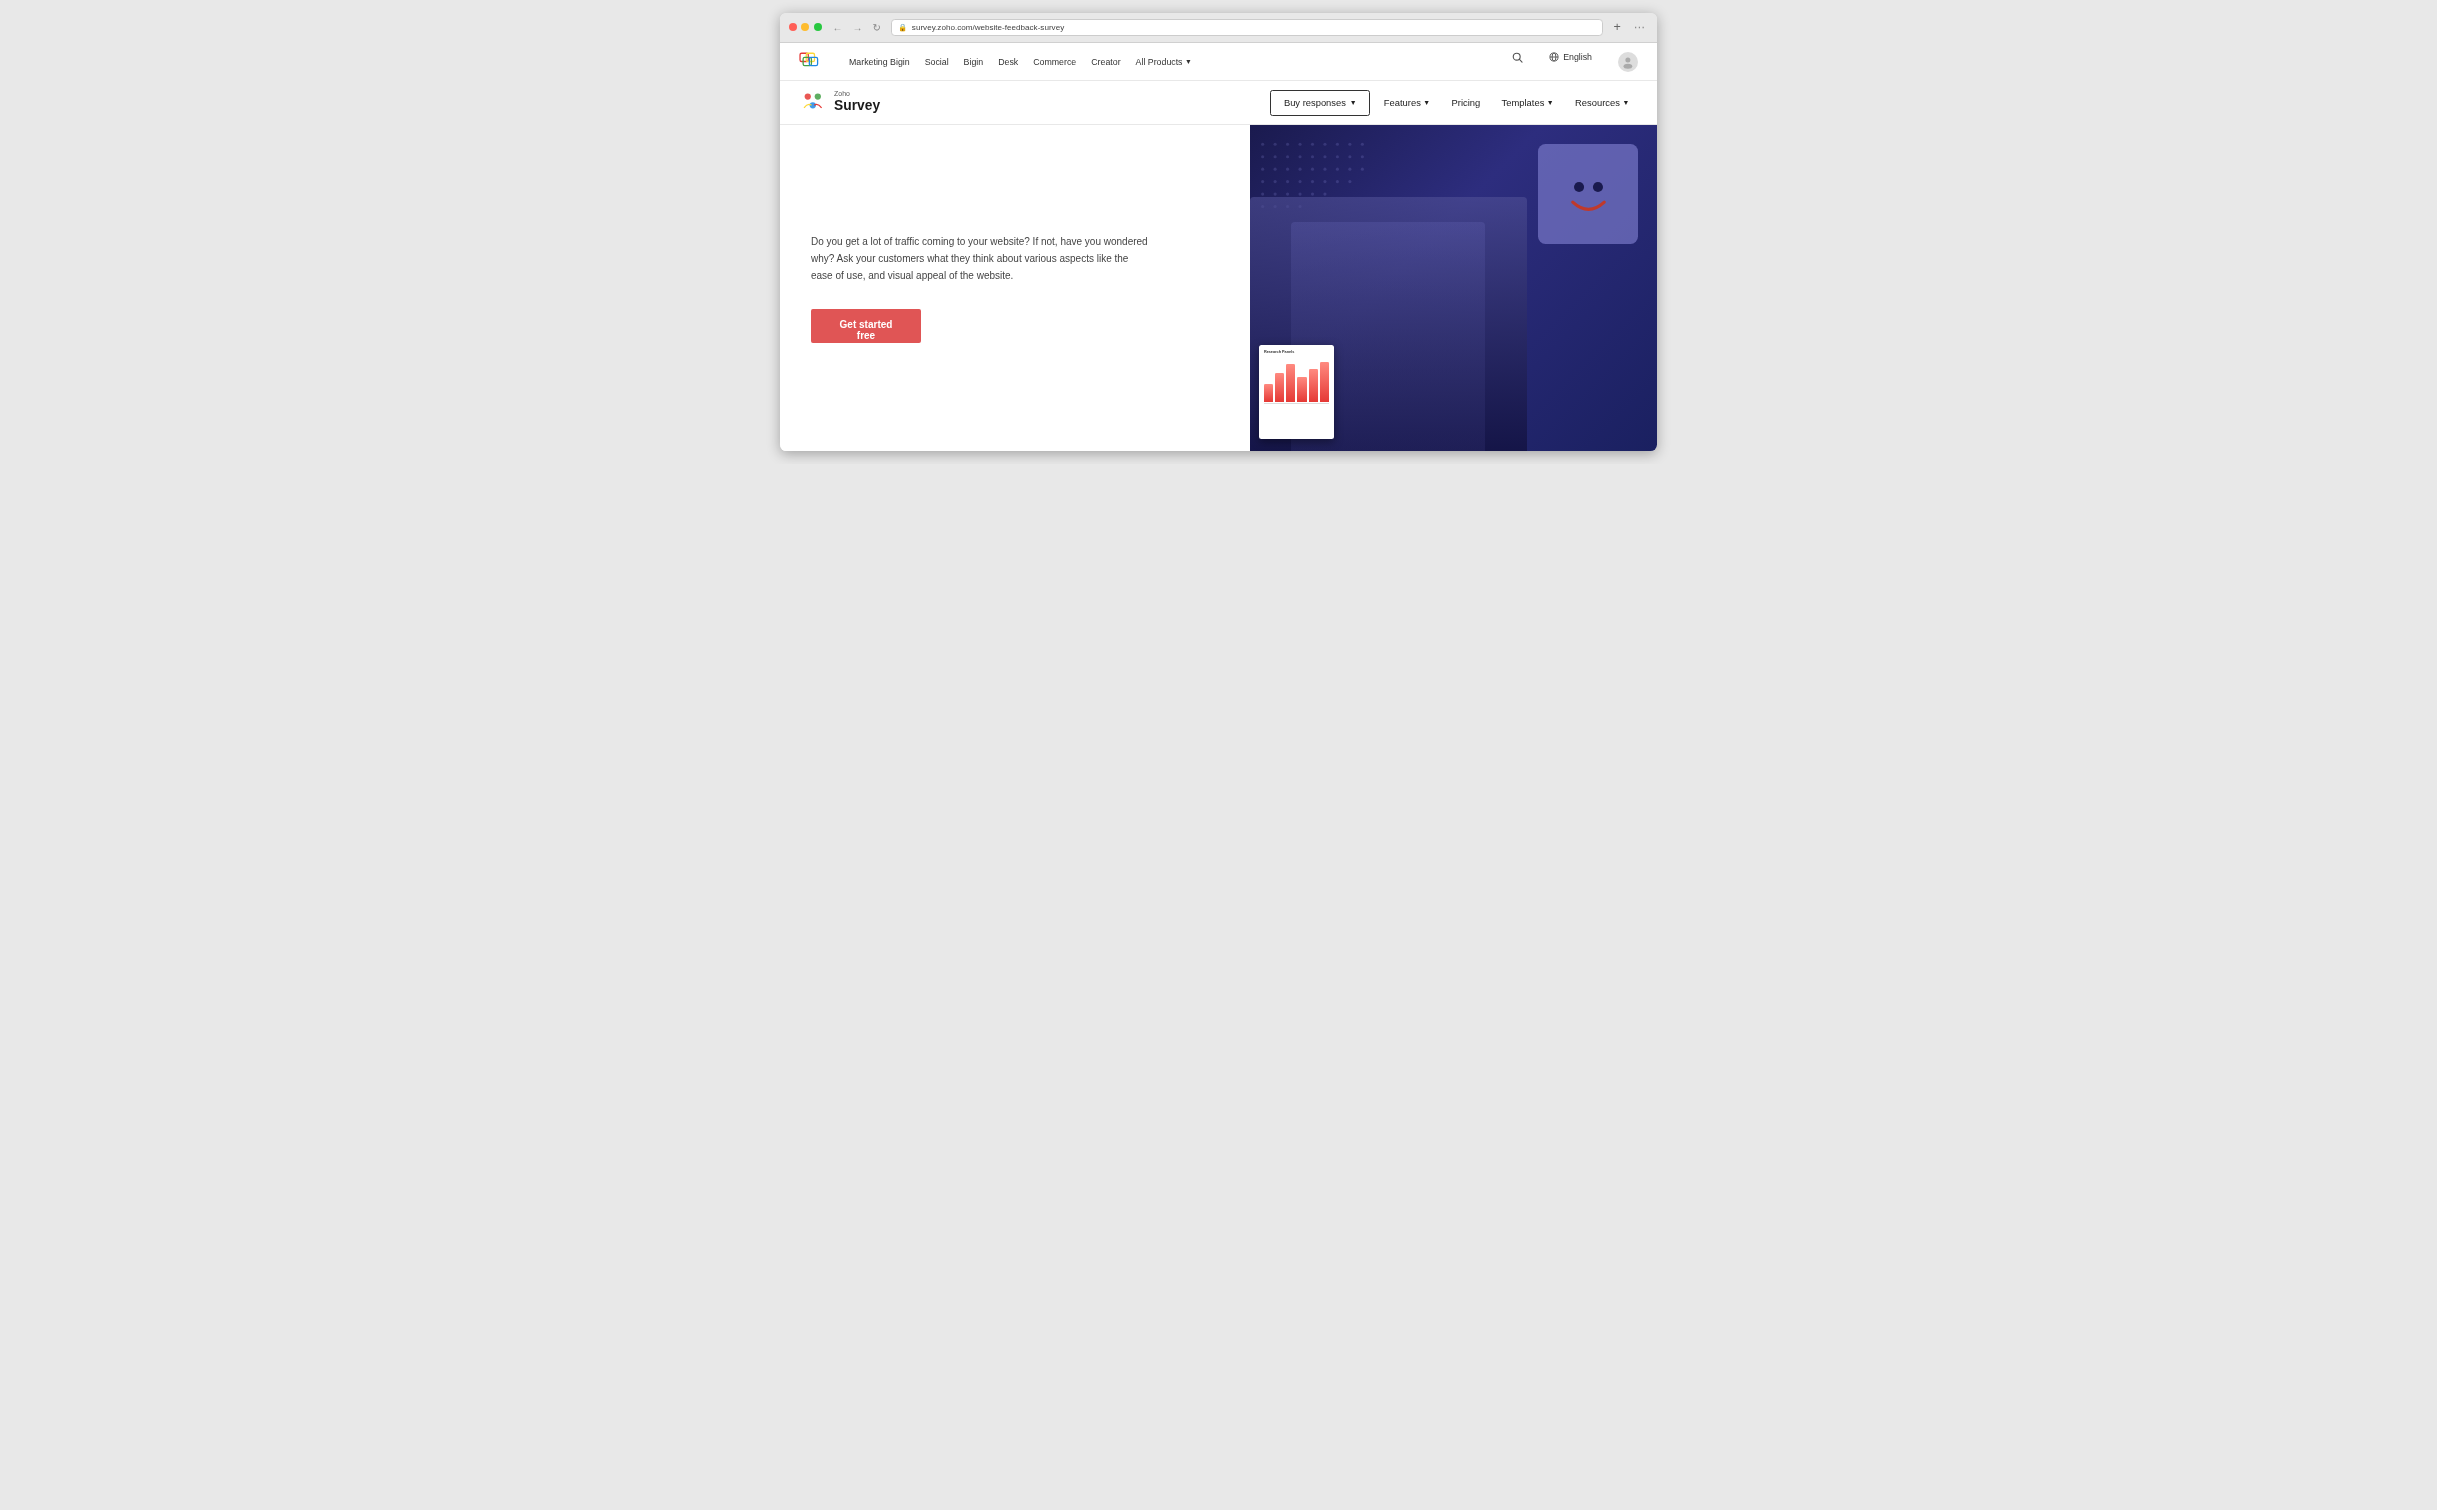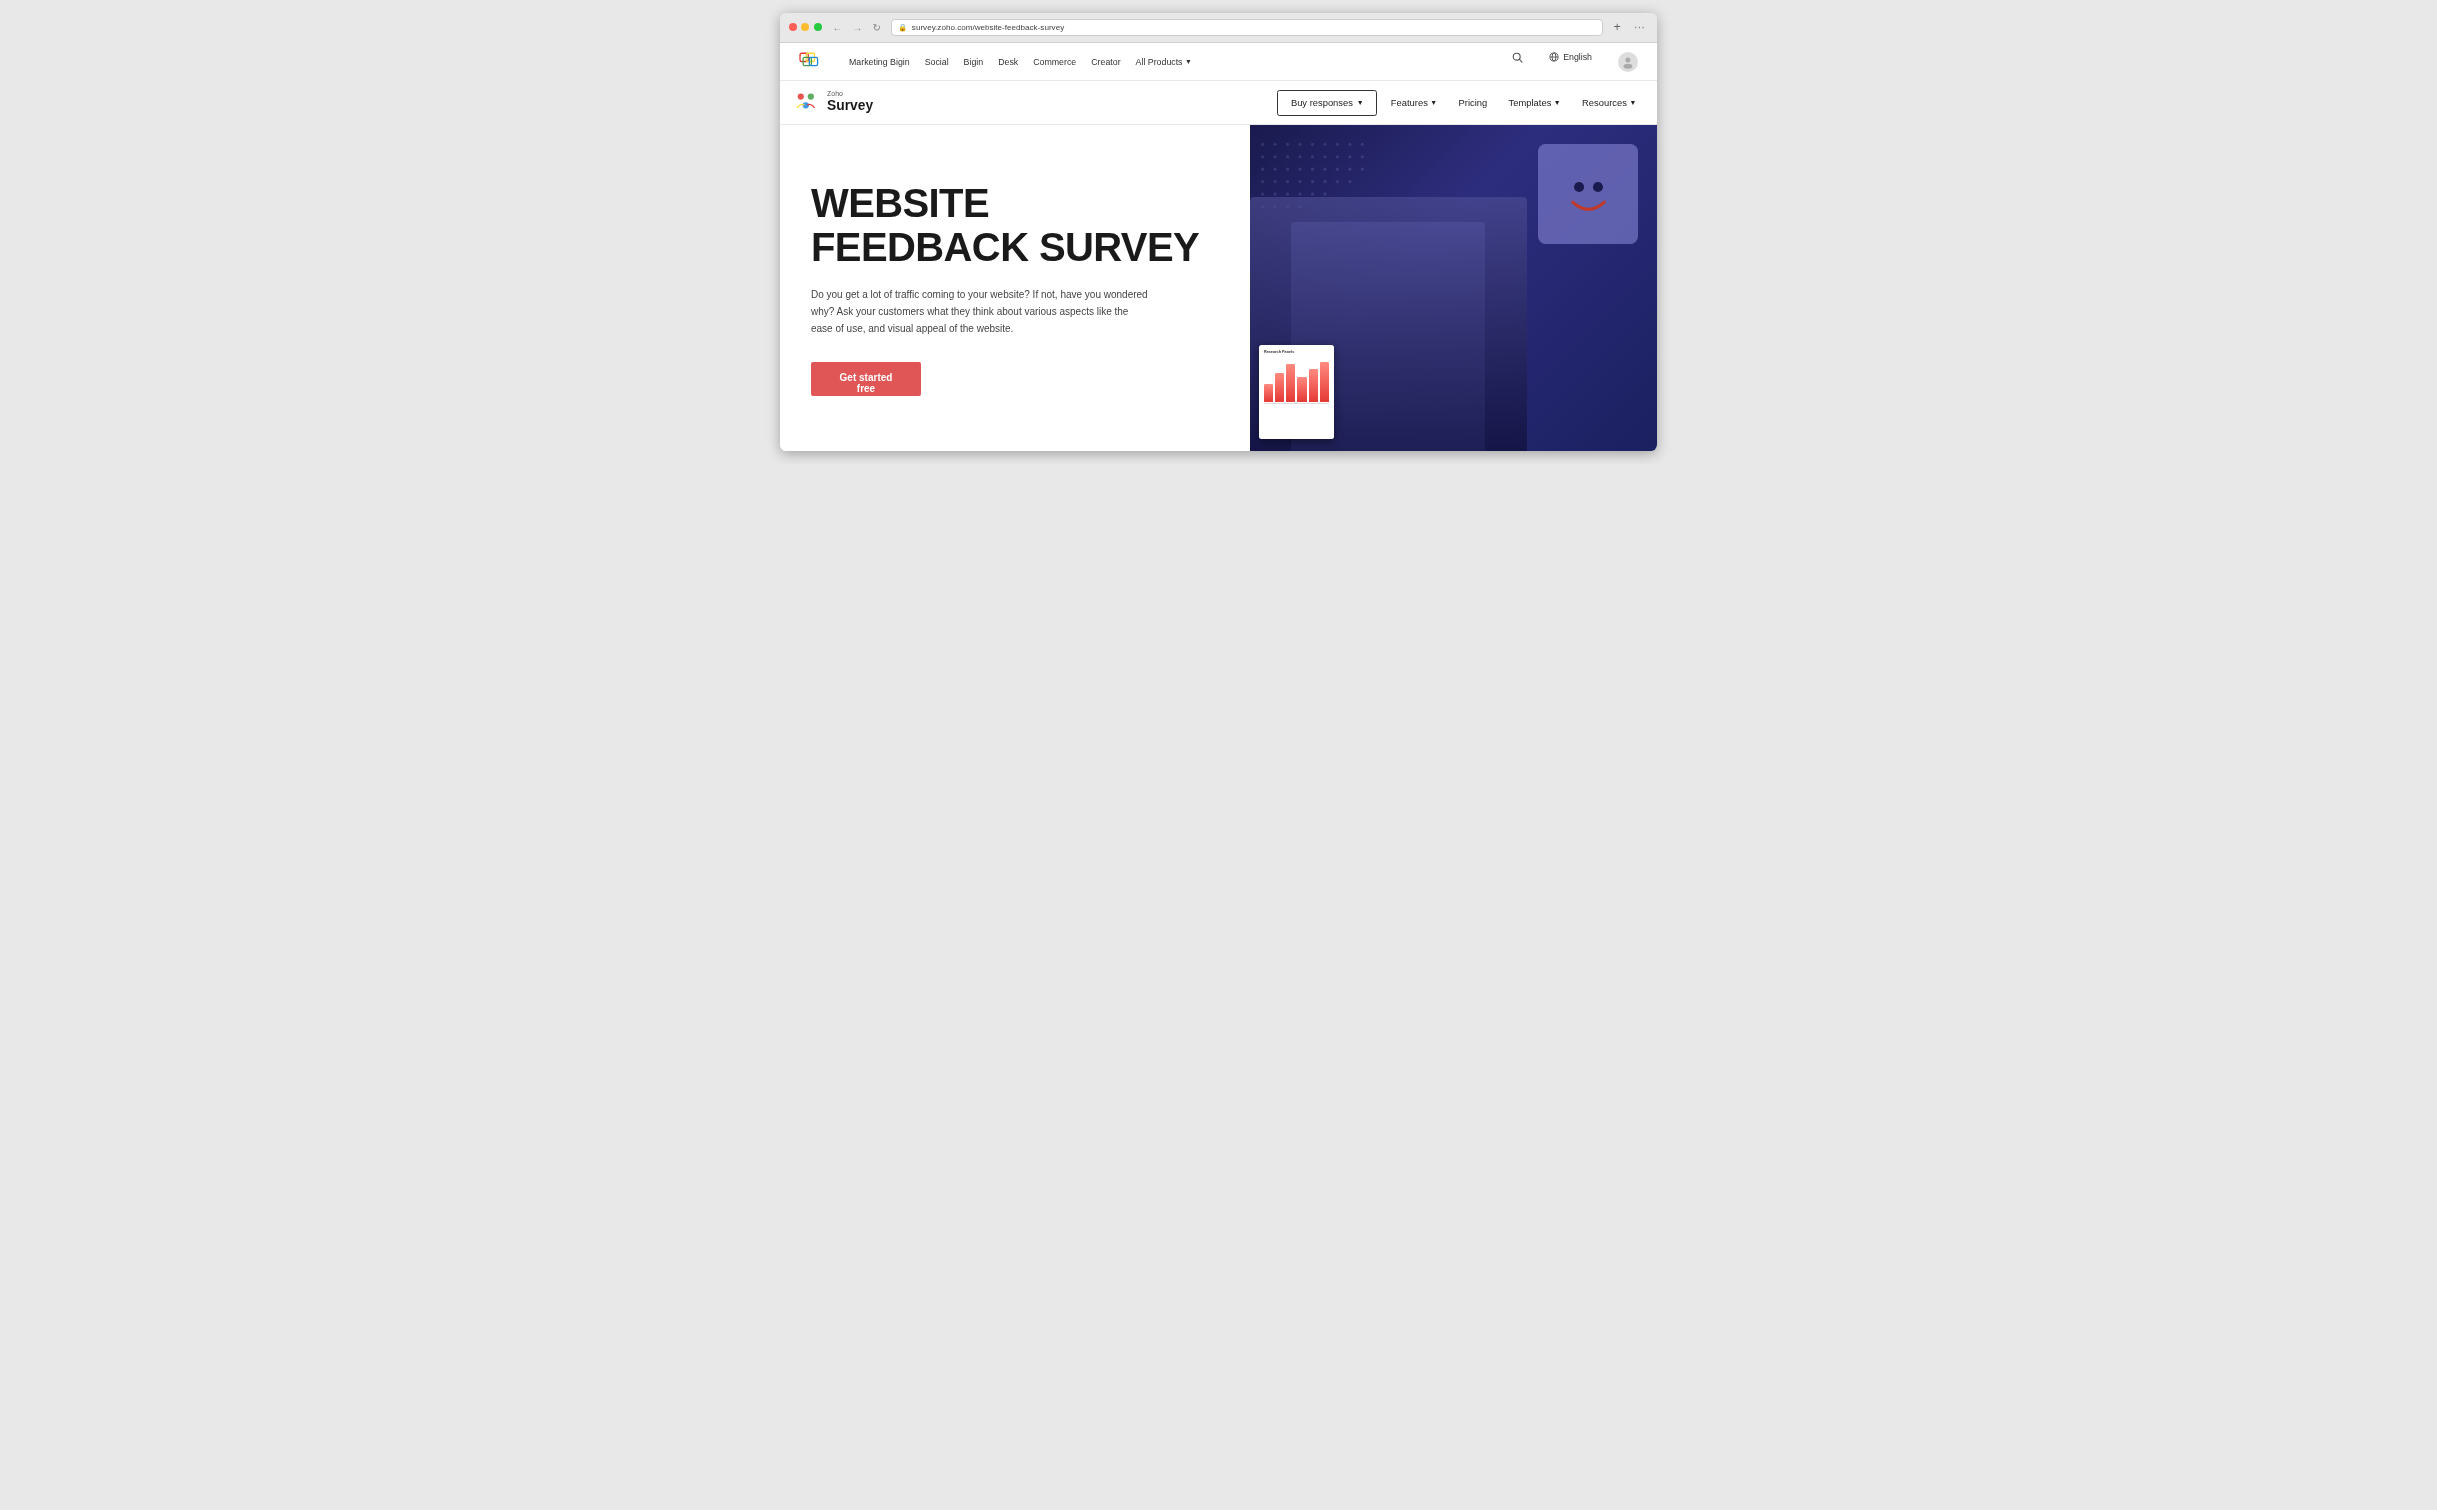--- a/index.html
+++ b/index.html
@@ -175,21 +175,21 @@
       align-items: center;
       justify-content: center;
       cursor: pointer;
       overflow: hidden;
     }
 
     
     .product-nav {
       background: #fff;
       border-bottom: 0.6px solid #e8e8e8;
-      padding: 0 12px;
+      padding: 0 19px;
       height: 44px;
       display: flex;
       align-items: center;
       justify-content: space-between;
     }
 
     .product-logo {
       display: flex;
       align-items: center;
       gap: 7.5px;
@@ -452,24 +452,20 @@
             <span>Resources</span>
             <span style="font-size:6.9px;">▼</span>
           </a>
         </div>
       </div>
     </nav>
 
     <section class="hero">
 
       <div class="hero-left">
-        <h1 class="hero-title">
-          <span>WEBSITE</span><br>
-          <span>FEEDBACK SURVEY</span>
-        </h1>
         <p class="hero-description">Do you get a lot of traffic coming to your website? If not, have you wondered why? Ask your customers what they think about various aspects like the ease of use, and visual appeal of the website.</p>
         <button class="hero-cta">Get started free</button>
       </div>
 
       <div class="hero-right">
 
         <svg class="dots-svg" width="113" height="81" viewBox="0 0 180 130">
           <g fill="rgba(150,150,220,0.5)">
             
           </g>

